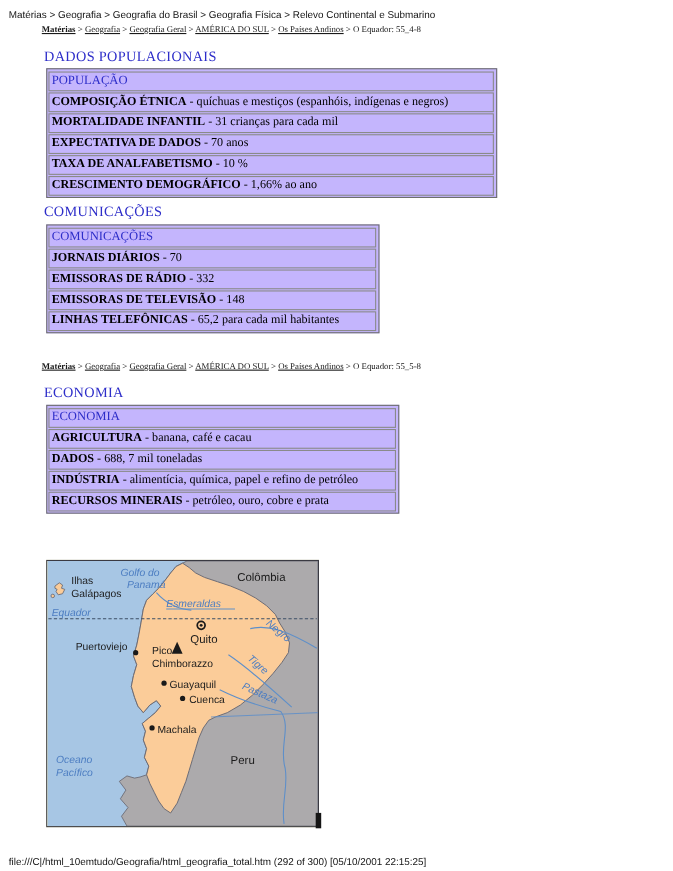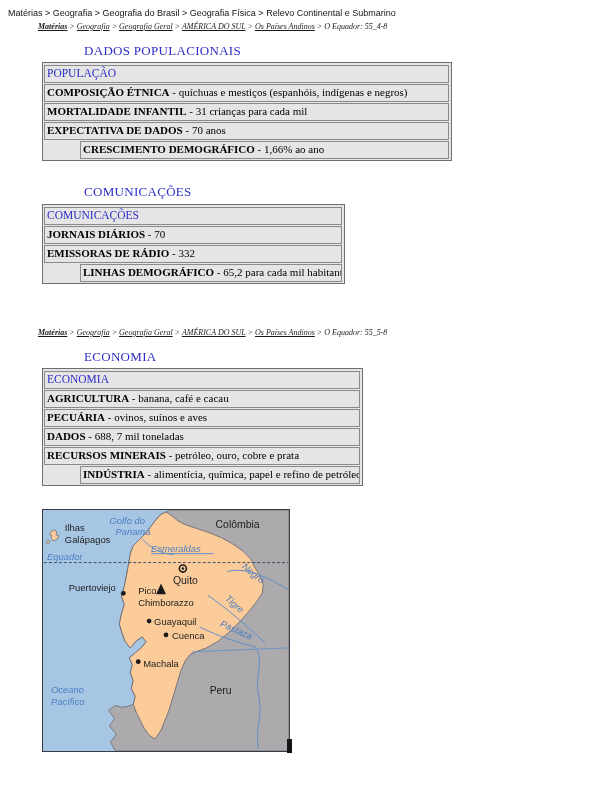--- a/index.html
+++ b/index.html
@@ -2,30 +2,30 @@
 <html><head>
 <meta charset="utf-8">
 <style>
   html,body{margin:0;padding:0;background:#e8e8e8;}
   .page{position:relative;width:612px;height:792px;background:#ffffff;margin:0 auto;
         font-family:"Liberation Serif",serif;color:#000;overflow:hidden;}
   .abs{position:absolute;}
   
   .sansline{font-family:"Liberation Sans",sans-serif;font-size:9px;color:#141414;white-space:nowrap;}
   
-  .crumb{font-family:"Liberation Serif",serif;font-size:8px;color:#1a1a1a;white-space:nowrap;font-style:italic;}
+  .crumb{font-family:"Liberation Serif",serif;font-size:8px;color:#1a1a1a;white-space:nowrap;}
   .crumb .cl{text-decoration:underline;}
   .crumb .bold{font-weight:bold;}
   
-  .heading{font-family:"Liberation Serif",serif;font-size:13px;color:#2d2dc9;letter-spacing:.3px;white-space:nowrap;margin-left:44px;}
+  .heading{font-family:"Liberation Serif",serif;font-size:13px;color:#2d2dc9;letter-spacing:.3px;white-space:nowrap;}
   
-  .datatable{border:1px solid #6e6e6e;padding:2px 2px 1px 1px;background:#e5e5e5;box-sizing:border-box;}
+  .datatable{border:1px solid #6e6e6e;padding:2px 2px 1px 1px;background:#c4b5fd;box-sizing:border-box;}
   .trow{border:1px solid #8a8a8a;height:16px;line-height:15px;margin-bottom:1px;
         font-size:11px;white-space:nowrap;overflow:hidden;padding-left:2px;}
-  .trow:last-child{margin-bottom:0;margin-left:36px;}
+  .trow:last-child{margin-bottom:0;}
   .trow b{font-weight:bold;}
   .trow .title-txt{color:#2d2dc9;font-size:11.5px;}
   
   .mapbox{border:1px solid #3a3a42;box-sizing:content-box;background:#fef9c3;}
   .map text{font-family:"Liberation Sans",sans-serif;}
   .map .lbl{font-size:9.5px;fill:#1c1c1c;}
   .map .big{font-size:10.5px;fill:#1c1c1c;}
   .map .wtr{font-size:9.5px;font-style:italic;fill:#4d7ec2;}
   .bar{background:#151515;}
 </style>
@@ -40,45 +40,46 @@
     <span class="cl bold">Matérias</span><span> &gt; </span><span class="cl">Geografia</span><span> &gt; </span><span class="cl">Geografia Geral</span><span> &gt; </span><span class="cl">AMÉRICA DO SUL</span><span> &gt; </span><span class="cl">Os Países Andinos</span><span> &gt; </span><span>O Equador: 55_4-8</span>
   </div>
 
   <div class="abs heading" style="left:40px;top:43px;">DADOS POPULACIONAIS</div>
 
   <div class="abs datatable" style="left:42px;top:62px;width:410px;">
     <div class="trow"><span class="title-txt">POPULAÇÃO</span></div>
     <div class="trow"><b>COMPOSIÇÃO ÉTNICA</b><span> - </span><span>quíchuas e mestiços (espanhóis, indígenas e negros)</span></div>
     <div class="trow"><b>MORTALIDADE INFANTIL</b><span> - </span><span>31 crianças para cada mil</span></div>
     <div class="trow"><b>EXPECTATIVA DE DADOS</b><span> - </span><span>70 anos</span></div>
+    <div class="trow"><b>TAXA DE ANALFABETISMO</b><span> - </span><span>10 %</span></div>
     <div class="trow"><b>CRESCIMENTO DEMOGRÁFICO</b><span> - </span><span>1,66% ao ano</span></div>
   </div>
 
   <div class="abs heading" style="left:40px;top:184px;">COMUNICAÇÕES</div>
 
   <div class="abs datatable" style="left:42px;top:204px;width:303px;">
     <div class="trow"><span class="title-txt">COMUNICAÇÕES</span></div>
     <div class="trow"><b>JORNAIS DIÁRIOS</b><span> - </span><span>70</span></div>
     <div class="trow"><b>EMISSORAS DE RÁDIO</b><span> - </span><span>332</span></div>
-    <div class="trow"><b>LINHAS DEMOGRÁFICO</b><span> - </span><span>65,2 para cada mil habitantes</span></div>
+    <div class="trow"><b>EMISSORAS DE TELEVISÃO</b><span> - </span><span>148</span></div>
+    <div class="trow"><b>LINHAS TELEFÔNICAS</b><span> - </span><span>65,2 para cada mil habitantes</span></div>
   </div>
 
   <div class="abs crumb" style="left:38px;top:328px;">
     <span class="cl bold">Matérias</span><span> &gt; </span><span class="cl">Geografia</span><span> &gt; </span><span class="cl">Geografia Geral</span><span> &gt; </span><span class="cl">AMÉRICA DO SUL</span><span> &gt; </span><span class="cl">Os Países Andinos</span><span> &gt; </span><span>O Equador: 55_5-8</span>
   </div>
 
   <div class="abs heading" style="left:40px;top:349px;">ECONOMIA</div>
 
   <div class="abs datatable" style="left:42px;top:368px;width:321px;">
     <div class="trow"><span class="title-txt">ECONOMIA</span></div>
     <div class="trow"><b>AGRICULTURA</b><span> - </span><span>banana, café e cacau</span></div>
-    <div class="trow"><b>PECUÁRIA</b><span> - </span><span>ovinos, suínos e aves</span></div>
     <div class="trow"><b>DADOS</b><span> - </span><span>688, 7 mil toneladas</span></div>
+    <div class="trow"><b>INDÚSTRIA</b><span> - </span><span>alimentícia, química, papel e refino de petróleo</span></div>
     <div class="trow"><b>RECURSOS MINERAIS</b><span> - </span><span>petróleo, ouro, cobre e prata</span></div>
-    <div class="trow"><b>INDÚSTRIA</b><span> - </span><span>alimentícia, química, papel e refino de petróleo</span></div>
   </div>
 
   <div class="abs mapbox map" style="left:42px;top:509px;width:246px;height:241px;">
     <svg width="246" height="241" viewBox="0 0 248 243" preserveAspectRatio="none">
 
       <rect x="0" y="0" width="248" height="243" fill="#a7c6e4"></rect>
 
       <path stroke="#6b6b75" stroke-width="0.8" d="M128,0 L248,0 L248,243 L73,243
                L68,234 L74,226 L67,218 L72,210 L66,202 L73,197 L80,199 L85,198 L91,196
                L93,188 L89,180 L91,172 L88,164 L90,156 L87,149
@@ -140,14 +141,15 @@
       <text class="lbl" x="101" y="158">Machala</text>
 
       <polygon points="119,74 114,85 124,85" fill="#1a1a1a"></polygon>
       <text class="lbl" x="96" y="85">Pico</text>
       <text class="lbl" x="96" y="97">Chimborazzo</text>
     </svg>
   </div>
 
   <div class="abs bar" style="left:287px;top:739px;width:5px;height:14px;"></div>
 
+  <div class="abs sansline" style="left:8px;top:778px;">file:///C|/html_10emtudo/Geografia/html_geografia_total.htm (292 of 300) [05/10/2001 22:15:25]</div>
 
 </div>
 
 </body></html>

